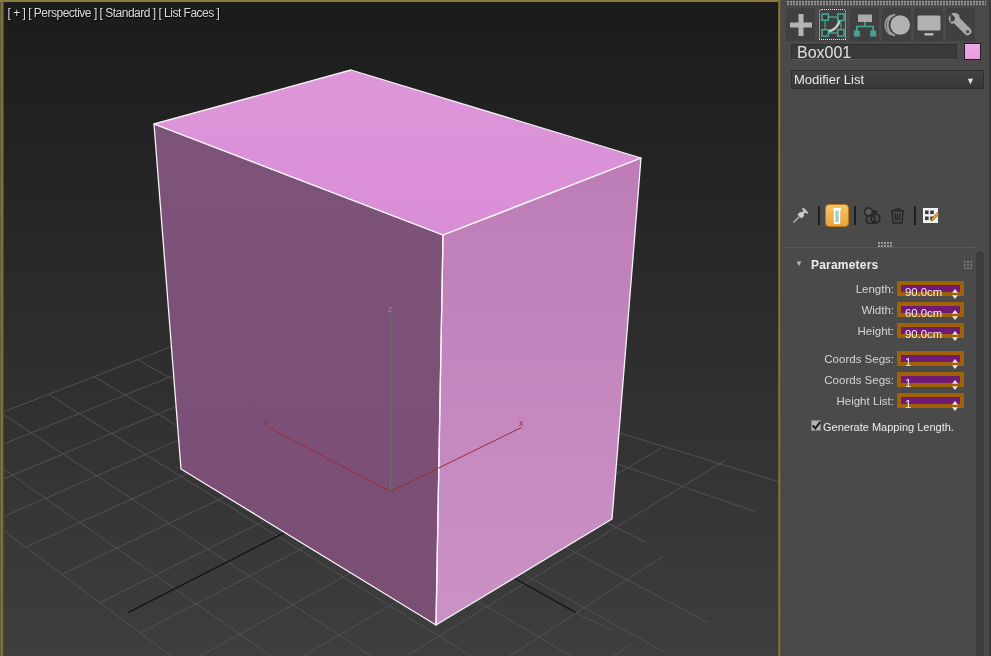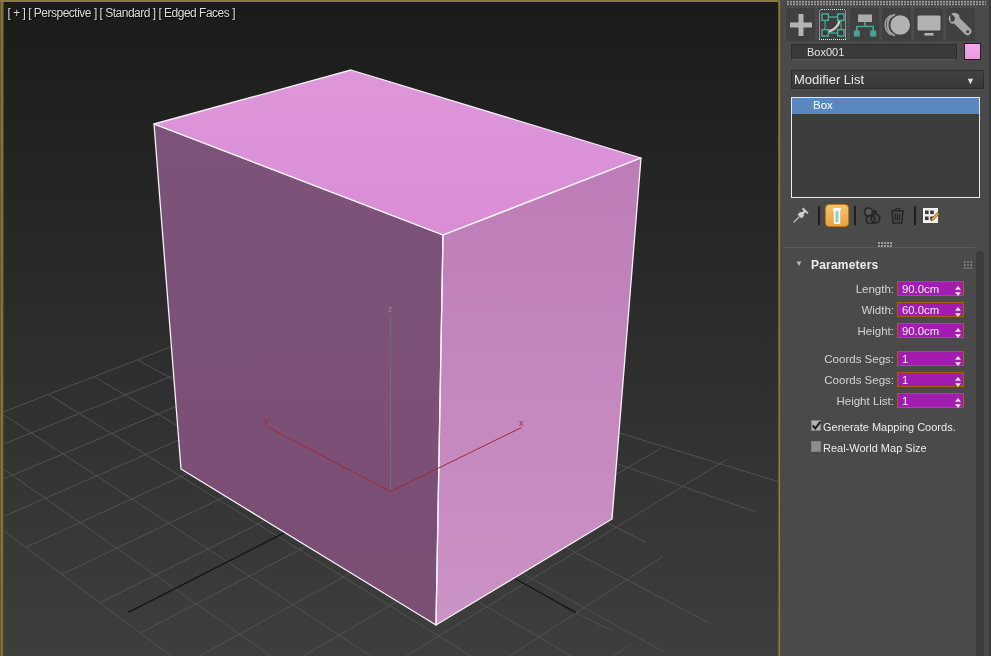--- a/index.html
+++ b/index.html
@@ -7,39 +7,39 @@
 .bL{position:absolute;left:0;top:0;width:3.5px;height:656px;background:linear-gradient(90deg,#4a4a33,#97803f 45%,#3b3a28)}
 .bT{position:absolute;left:0;top:0;width:781px;height:2px;background:#8a7a3e}
 .bR{position:absolute;left:777.5px;top:0;width:3.5px;height:656px;background:linear-gradient(90deg,#4a4a33,#97803f 45%,#3b3a28)}
 #panel{position:absolute;left:781px;top:0;width:210px;height:656px;background:#4a4a4a}
 #grip{position:absolute;left:6px;top:1px;width:199px;height:5px;background-image:radial-gradient(circle at 1px 1px,#9a9a9a 0.8px,transparent 0.9px);background-size:3px 2.5px}
 .tabs{position:absolute;left:5px;top:8px;height:33px}
 .tab{position:absolute;top:0;width:29px;height:33px;background:#404040;border-radius:4px 4px 0 0;display:flex;align-items:center;justify-content:center}
 .tab:nth-child(1){left:0}.tab:nth-child(2){left:32px}.tab:nth-child(3){left:64px}
 .tab:nth-child(4){left:96px}.tab:nth-child(5){left:128px}.tab:nth-child(6){left:160px}
 .tab.sel{outline:1px dotted #e8e8e8;outline-offset:-2px}
-#namefield{position:absolute;left:10px;top:43.5px;width:166px;height:16.5px;background:#3a3a3a;border:1px solid #2e2e2e;border-bottom-color:#565656;color:#e2e2e2;font-size:11px;line-height:15px;padding-left:15px}
+#namefield{position:absolute;left:10px;top:43.5px;width:166px;height:16.5px;background:#3a3a3a;border:1px solid #2e2e2e;border-bottom-color:#565656;color:#e2e2e2;font-size:16px;line-height:15px;padding-left:5px}
 #swatch{position:absolute;left:183px;top:43px;width:17px;height:17px;background:linear-gradient(180deg,#f2a8ea,#e89add);border:1px solid #222}
 #modlist{position:absolute;left:10px;top:69.5px;width:193px;height:19.5px;background:linear-gradient(180deg,#424242,#383838);border:1px solid #2e2e2e;color:#e8e8e8;font-size:13px;line-height:18px;padding-left:2px}
 #mlarr{position:absolute;right:8px;top:1px;font-size:9px;color:#e0e0e0;line-height:18px}
 #stack{position:absolute;left:10px;top:97px;width:189px;height:101px;background:#3d3d3d;border:1.5px solid #e8e8e8}
 #stackrow{height:15.5px;background:#5b87c0;color:#fff;font-size:11.5px;line-height:15px;padding-left:21px}
 #btnrow{position:absolute;left:0;top:204px;width:210px;height:25px}
 .mbtn{position:absolute}
 .msep{position:absolute;top:2px;width:2px;height:19px;background:#1e1e1e}
 #orangebtn{position:absolute;left:44px;top:0;width:24px;height:23px;background:linear-gradient(180deg,#f4c46a,#e8a33d);border:1px solid #b87818;border-radius:4px;display:flex;align-items:center;justify-content:center}
 #rollsep{position:absolute;left:2px;top:247px;width:192px;height:1px;background:#5a5a5a}
 #rollgrip{position:absolute;left:97px;top:242px;width:14px;height:5px;background-image:radial-gradient(circle at 1px 1px,#9a9a9a 0.8px,transparent 1px);background-size:3px 3px}
 #rollhead{position:absolute;left:6px;top:257px;width:198px;height:16px;color:#ececec;font-size:12px}
 #rollhead b{position:absolute;left:24px;top:1px;letter-spacing:0.2px}
 #rharr{position:absolute;left:8px;top:2px;font-size:8px;color:#b8b8b8}
 #rhgrip{position:absolute;right:13px;top:1px}
 .prow{position:absolute;left:15px;width:210px;height:15px}
 .plab{position:absolute;right:112px;top:1.5px;color:#d4d4d4;font-size:11.5px;white-space:nowrap}
-.pfield{position:absolute;left:101px;top:0;width:67px;height:15px;background:#a21caf;border:1px solid #a16207}
+.pfield{position:absolute;left:101px;top:0;width:67px;height:15px;background:#701a75;border:4px solid #a16207}
 .pval{position:absolute;left:4px;top:1px;color:#f0f0f0;font-size:11.3px}
 .spin{position:absolute;right:1px;top:0.5px}
 .cbrow{position:absolute;left:0;width:210px;height:13px}
 .cbox{position:absolute;left:29.5px;top:0;width:10.5px;height:10.5px;background:#b2b2b2;border:1px solid #808080}
 .cbox.empty{background:#8e8e8e}
 .cbox svg{position:absolute;left:-1px;top:-1px}
 .cblab{position:absolute;left:42px;top:0.5px;color:#ececec;font-size:11px}
 #sbar{position:absolute;left:195px;top:251px;width:8px;height:405px;background:#3c3c3c;border-radius:4px 4px 0 0}
 #redge{position:absolute;left:207.5px;top:0;width:2.5px;height:656px;background:#393939}
 </style></head><body>
@@ -73,21 +73,21 @@
 <polygon points="154,124 351,70 641,158 443,235"></polygon>
 <polygon points="154,124 443,235 436,625 181,469"></polygon>
 <polygon points="443,235 641,158 612,519 436,625"></polygon>
 </g>
 <path d="M390.5 315L390.5 491.5" stroke="#6f6f6f" stroke-width="1" fill="none"></path>
 <path d="M268.5 427.5L390.5 491.5L521.5 427.5" stroke="#9e2b33" stroke-width="1" fill="none"></path>
 <text x="388" y="312" fill="#8a8a8a" font-size="9">z</text>
 <text x="264" y="424" fill="#9e2b33" font-size="9">y</text>
 <text x="519" y="426" fill="#9e2b33" font-size="9">x</text>
 </svg>
-    <div id="vplabel">[ + ] [ Perspective ] [ Standard ] [ Edged Faces ]</div>
+    <div id="vplabel">[ + ] [ Perspective ] [ Standard ] [ List Faces ]</div>
     <div class="bL"></div>
     <div class="bT"></div>
     <div class="bR"></div>
   </div>
 <div id="panel">
 <div id="grip"></div>
 <div class="tabs">
 <div class="tab">
         <svg width="28" height="28" viewBox="0 0 28 28">
           <path d="M14 3v22M3 14h22" stroke="#b4b4b4" stroke-width="5"></path>
@@ -129,23 +129,20 @@
 <div class="tab">
         <svg width="26" height="26" viewBox="0 0 26 26">
 <path d="M2.2 2.8 a5.8 5.8 0 0 0 1.3 8.9 l2.6-0.3 10.9 10.9 a3.9 3.9 0 0 0 5.5-5.5 L11.6 5.9 l-0.3-2.6 a5.8 5.8 0 0 0-8.0-1.5 l3.9 3.9 -1.1 3.3 -3.3 1.1 z" fill="#a8a8a8"></path>
 <circle cx="19.7" cy="19.7" r="1.6" fill="#4a4a4a"></circle>
         </svg>
       </div>
 </div>
 <div id="namefield">Box001</div>
 <div id="swatch"></div>
 <div id="modlist">Modifier List<span id="mlarr">▼</span></div>
-<div id="stack">
-      <div id="stackrow">Box</div>
-    </div>
 <div id="btnrow">
 <span class="mbtn" style="left:11px;top:3px"><svg width="17" height="17" viewBox="0 0 17 17">
 <path d="M1.5 15.5 L7.5 9.5" stroke="#b8b8b8" stroke-width="1.3" fill="none"></path>
 <path d="M5.5 7.5 L9.5 11.5 L11.5 9.5 Q12.5 8.5 11.7 6.9 L14 4.6 L12.4 3 L10.1 5.3 Q8.5 4.5 7.5 5.5 Z" fill="#cccccc"></path>
 <path d="M10.6 1.2 L15.8 6.4" stroke="#cccccc" stroke-width="2" fill="none"></path>
         </svg></span>
 <span class="msep" style="left:37px"></span>
 <span id="orangebtn">
         <svg width="14" height="18" viewBox="0 0 14 18">
 <rect x="3.2" y="1" width="7.6" height="2.2" fill="#fff"></rect>
@@ -254,20 +251,16 @@
 <path d="M4 11 L7 7.2 H1 Z" fill="#e4e4e4"></path>
           </svg></span>
       </span>
     </div>
 <div class="cbrow" style="top:420px">
       <span class="cbox">
         <svg width="11" height="11" viewBox="0 0 11 11">
 <path d="M1.8 5.5 L4.3 8.5 L9.3 1.8" fill="none" stroke="#1a1a1a" stroke-width="2"></path>
         </svg>
       </span>
-      <span class="cblab">Generate Mapping Coords.</span>
-    </div>
-<div class="cbrow" style="top:441px">
-      <span class="cbox empty"></span>
-      <span class="cblab">Real-World Map Size</span>
+      <span class="cblab">Generate Mapping Length.</span>
     </div>
 <div id="sbar"></div>
 <div id="redge"></div>
 </div>
 </body></html>

